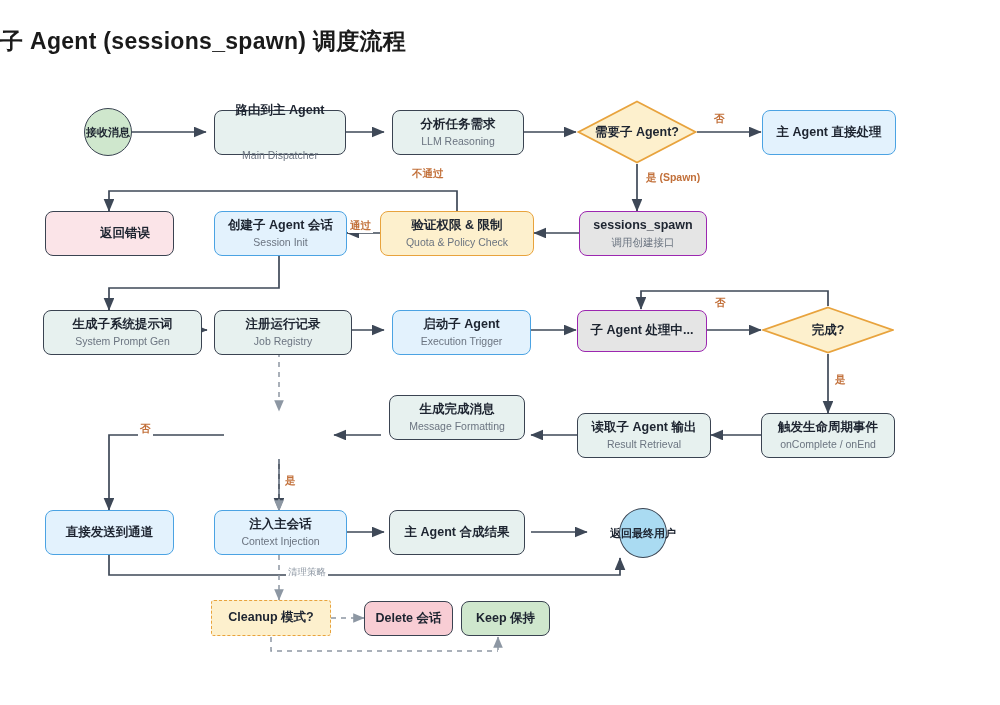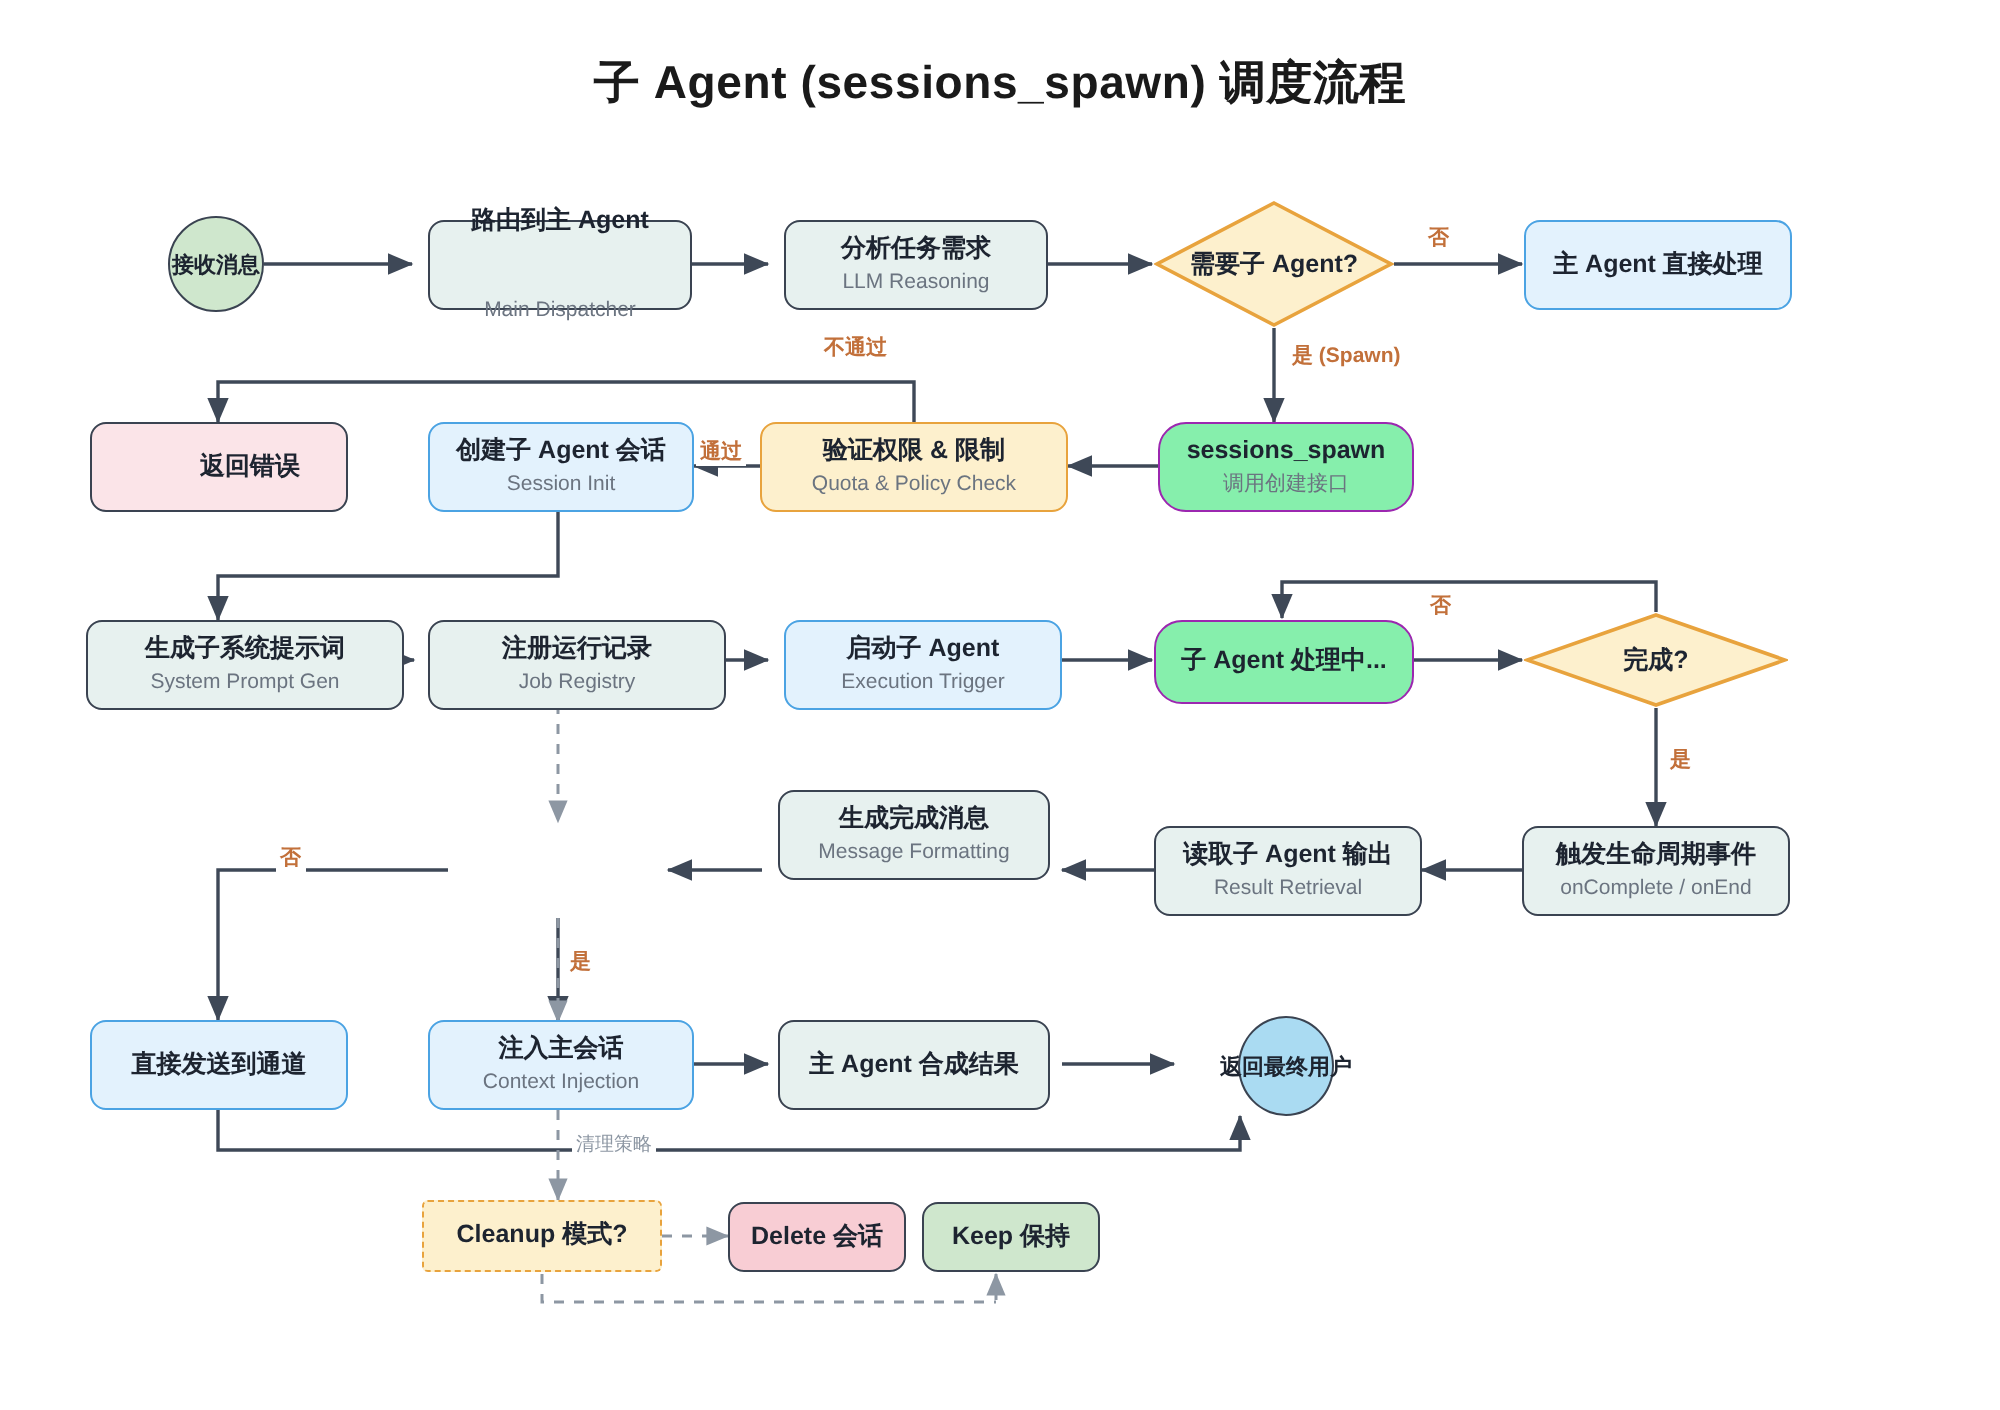--- a/index.html
+++ b/index.html
@@ -25,21 +25,21 @@
     top: 0;
     width: 1000px;
     height: 705px;
     pointer-events: none;
   }
   .title {
     position: absolute;
     left: 0;
     top: 26px;
     width: 1000px;
-    text-align: center;
+    text-align: left;
     font-size: 23px;
     font-weight: bold;
     letter-spacing: 0.3px;
     color: #1a1a1a;
   }
 
   
   .node {
     position: absolute;
     box-sizing: border-box;
@@ -65,21 +65,21 @@
     color: #6b7480;
     margin-top: 2px;
     white-space: nowrap;
   }
 
   
   .n-default { background: #e7f1ef; border-color: #3a4351; }
   .n-blue    { background: #e3f2fd; border-color: #4ba3e3; }
   .n-pink    { background: #fbe4e8; border-color: #3a4351; padding-left: 31px; }
   .n-pink-s  { background: #f8cdd4; border-color: #3a4351; }
-  .n-purple  { background: #86efac; border-color: #9c27b0; border-radius: 14px; }
+  .n-purple  { background: #e5e5e5; border-color: #9c27b0; }
   .n-yellow  { background: #fdf0cd; border-color: #e8a33d; }
   .n-green   { background: #cfe7cd; border-color: #3a4351; }
 
   
   .ellipse {
     position: absolute;
     box-sizing: border-box;
     display: flex;
     align-items: center;
     justify-content: center;
@@ -244,21 +244,21 @@
   <div class="node n-purple" style="left:579px; top:211px; width:128px; height:45px;">
     <span class="t1">sessions_spawn</span>
     <span class="t2">调用创建接口</span>
   </div>
 
   <div class="node n-default" style="left:43px; top:310px; width:159px; height:45px;">
     <span class="t1">生成子系统提示词</span>
     <span class="t2">System Prompt Gen</span>
   </div>
 
-  <div class="node n-default" style="left:214px; top:310px; width:149px; height:45px;">
+  <div class="node n-default" style="left:214px; top:310px; width:138px; height:45px;">
     <span class="t1">注册运行记录</span>
     <span class="t2">Job Registry</span>
   </div>
 
   <div class="node n-blue" style="left:392px; top:310px; width:139px; height:45px;">
     <span class="t1">启动子 Agent</span>
     <span class="t2">Execution Trigger</span>
   </div>
 
   <div class="node n-purple only-title" style="left:577px; top:310px; width:130px; height:42px;">

